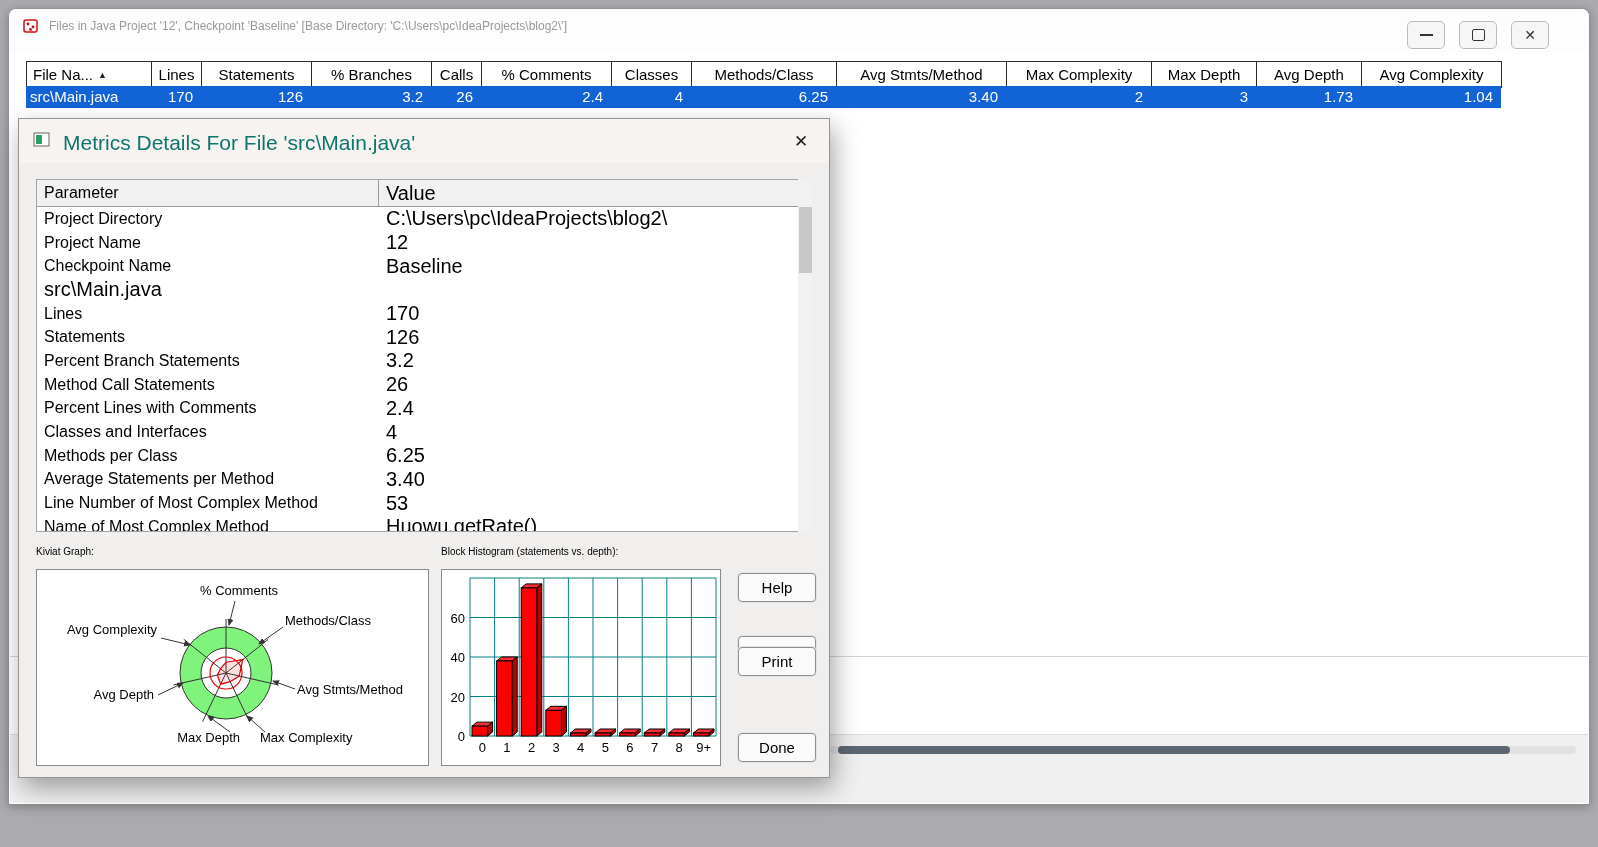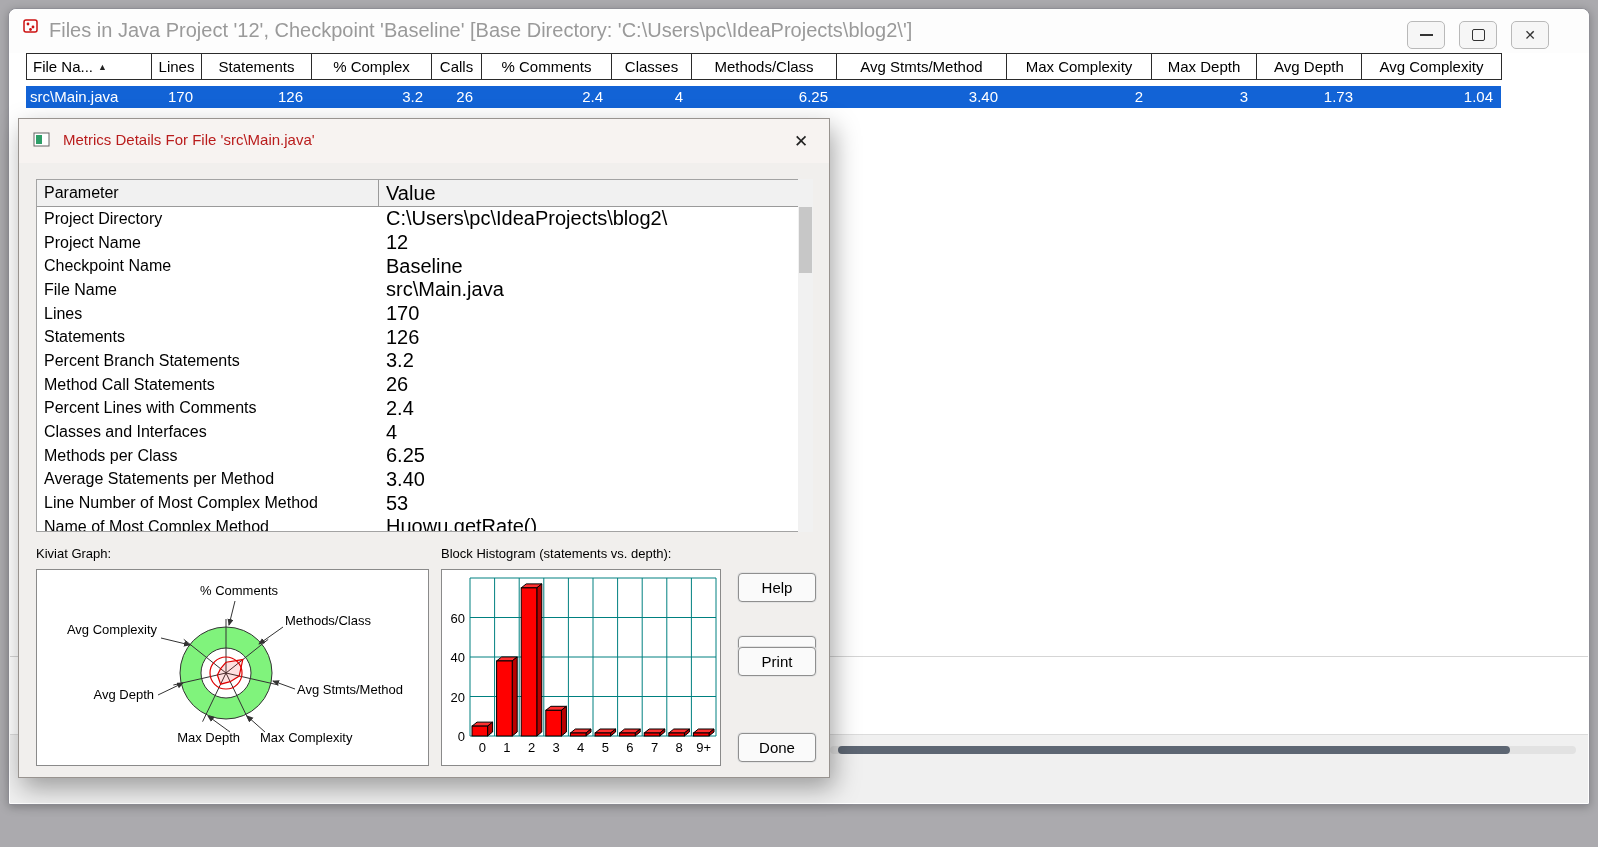--- a/index.html
+++ b/index.html
@@ -4,29 +4,29 @@
 <style>
   html,body{margin:0;padding:0;}
   body{background:#abaaae;}
   .desktop{position:relative;width:1598px;height:847px;overflow:hidden;background:#abaaae;font-family:"Liberation Sans",sans-serif;}
 
   
   .main-window{position:absolute;left:8px;top:8px;width:1582px;height:797px;background:#ffffff;
     border:1px solid #8f8f96;border-radius:8px 8px 2px 2px;box-shadow:0 2px 10px rgba(0,0,0,0.25);box-sizing:border-box;}
   .titlebar{position:absolute;left:0;top:0;right:0;height:44px;background:#fdfdfd;border-radius:8px 8px 0 0;}
   .app-icon{position:absolute;left:14px;top:9px;}
-  .title{position:absolute;left:40px;top:10px;font-size:20px;color:#9a9a9a;white-space:nowrap;}
+  .title{position:absolute;left:40px;top:10px;font-size:12px;color:#9a9a9a;white-space:nowrap;}
   .win-controls{position:absolute;top:12px;right:40px;display:flex;gap:14px;}
   .wbtn{width:36px;height:26px;border:1px solid #b9b9b9;border-radius:5px;background:#f6f6f6;
     display:flex;align-items:center;justify-content:center;cursor:default;}
   .min-glyph{display:block;width:13px;height:0;border-top:2px solid #333;}
   .max-glyph{display:block;width:11px;height:10px;border:1.5px solid #333;border-radius:2px;}
   .x-glyph{font-size:14px;color:#333;line-height:1;}
 
-  .col-headers{position:absolute;left:17px;top:44px;display:flex;height:25px;background:#fff;
+  .col-headers{position:absolute;left:17px;top:52px;display:flex;height:25px;background:#fff;
     border:1px solid #2b2b2b;border-right:none;}
   .hcell{box-sizing:border-box;border-right:1px solid #2b2b2b;display:flex;align-items:center;justify-content:center;
     font-size:15px;color:#000;gap:5px;white-space:nowrap;overflow:hidden;}
   .hcell.left{justify-content:flex-start;padding-left:6px;}
   .sort-arrow{font-size:9px;color:#222;}
 
   .data-row{position:absolute;left:17px;top:77px;display:flex;height:22px;background:#1263d6;}
   .dcell{box-sizing:border-box;text-align:right;padding-right:8px;font-size:15px;line-height:22px;color:#fff;
     white-space:nowrap;overflow:hidden;}
   .dcell.left{text-align:left;padding-left:4px;padding-right:0;}
@@ -37,38 +37,38 @@
   .content-divider{position:absolute;left:1px;right:1px;top:647px;border-top:1px solid #d5d5d5;}
   .bottom-strip{position:absolute;left:1px;right:1px;top:725px;bottom:1px;background:#f0f0f0;border-top:1px solid #dcdcdc;}
   .h-track{position:absolute;left:820px;right:12px;top:11px;height:8px;background:#e2e2e2;border-radius:4px;}
   .h-thumb{position:absolute;left:828px;width:672px;top:11px;height:8px;background:#5d6673;border-radius:4px;}
 
   
   .dialog{position:absolute;left:18px;top:118px;width:812px;height:660px;background:#f1efed;
     border:1px solid #98938f;box-shadow:4px 10px 24px rgba(0,0,0,0.35);z-index:10;box-sizing:border-box;}
   .dlg-titlebar{position:absolute;left:0;top:0;right:0;height:44px;background:#f7f3f1;}
   .dlg-icon{position:absolute;left:14px;top:13px;}
-  .dlg-title{position:absolute;left:44px;top:12px;font-size:15px;color:#b91c1c;white-space:nowrap;}
+  .dlg-title{position:absolute;left:44px;top:12px;font-size:21px;color:#0f766e;white-space:nowrap;}
   .dlg-close{position:absolute;right:14px;top:8px;width:28px;height:28px;display:flex;align-items:center;
     justify-content:center;font-size:17px;color:#222;cursor:default;}
 
   .details{position:absolute;left:17px;top:60px;width:772px;height:353px;background:#fff;
     border:1px solid #a3a3a3;overflow:hidden;box-sizing:border-box;}
   .thead{display:flex;height:26px;background:#f1f1f1;border-bottom:1px solid #9a9a9a;}
   .thead .pcell{border-right:1px solid #9a9a9a;}
   .trow{display:flex;height:23.7px;}
   .pcell{box-sizing:border-box;width:342px;padding-left:7px;font-size:16px;color:#000;display:flex;
     align-items:center;white-space:nowrap;overflow:hidden;}
   .vcell{box-sizing:border-box;flex:1;padding-left:7px;font-size:20px;color:#000;display:flex;
     align-items:center;white-space:nowrap;overflow:hidden;}
 
   .vscroll{position:absolute;left:779px;top:60px;width:15px;height:353px;background:#f1f1f1;}
   .vthumb{position:absolute;left:1px;right:1px;top:28px;height:66px;background:#c7c7c7;}
 
-  .sec-label{position:absolute;font-size:13px;color:#000;white-space:nowrap;}
+  .sec-label{position:absolute;font-size:10px;color:#000;white-space:nowrap;}
   .kiv-label{left:17px;top:427px;}
   .hist-label{left:422px;top:427px;}
 
   .kiviat-box{position:absolute;left:17px;top:450px;width:393px;height:197px;background:#fff;
     border:1px solid #8a8a8a;box-sizing:border-box;}
   .hist-box{position:absolute;left:422px;top:450px;width:280px;height:197px;background:#fff;
     border:1px solid #8a8a8a;box-sizing:border-box;}
 
   .dlg-btn{position:absolute;left:719px;width:78px;height:29px;background:#fafafa;border:1px solid #8f8f8f;
     border-radius:4px;font-size:15px;font-family:"Liberation Sans",sans-serif;color:#000;
@@ -110,21 +110,21 @@
         <span>File Na...</span>
         <span class="sort-arrow">▲</span>
       </div>
       <div class="hcell c1">
           <span>Lines</span>
         </div>
       <div class="hcell c2">
           <span>Statements</span>
         </div>
       <div class="hcell c3">
-          <span>% Complex</span>
+          <span>% Branches</span>
         </div>
       <div class="hcell c4">
           <span>Calls</span>
         </div>
       <div class="hcell c5">
           <span>% Comments</span>
         </div>
       <div class="hcell c6">
           <span>Classes</span>
         </div>
@@ -197,21 +197,20 @@
         </div>
       <div class="trow">
           <div class="pcell">Project Name</div>
           <div class="vcell">12</div>
         </div>
       <div class="trow">
           <div class="pcell">Checkpoint Name</div>
           <div class="vcell">Baseline</div>
         </div>
       <div class="trow">
-          <div class="pcell">File Name</div>
           <div class="vcell">src\Main.java</div>
         </div>
       <div class="trow">
           <div class="pcell">Lines</div>
           <div class="vcell">170</div>
         </div>
       <div class="trow">
           <div class="pcell">Statements</div>
           <div class="vcell">126</div>
         </div>

